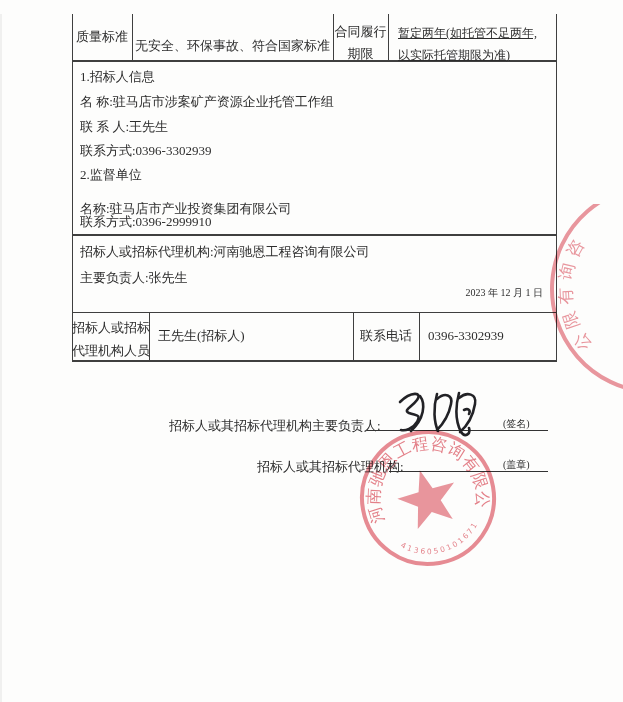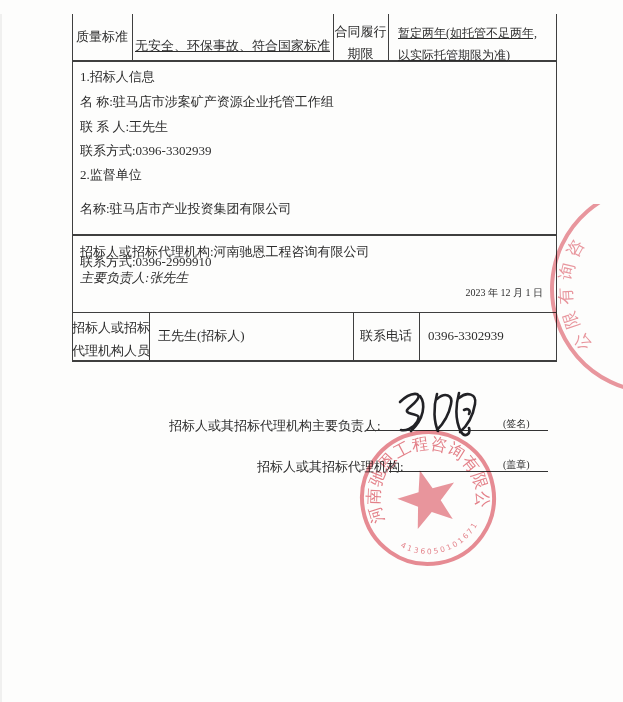--- a/index.html
+++ b/index.html
@@ -48,36 +48,36 @@
 
   <div class="vline" style="left:132px; top:0; height:46px;"></div>
   <div class="vline" style="left:333px; top:0; height:46px;"></div>
   <div class="vline" style="left:388px; top:0; height:46px;"></div>
 
   <div class="vline" style="left:149px; top:298px; height:48px;"></div>
   <div class="vline" style="left:353px; top:298px; height:48px;"></div>
   <div class="vline" style="left:419px; top:298px; height:48px;"></div>
 
   <div class="cell-text centered" style="left:72px; top:0; width:60px; height:46px;">质量标准</div>
-  <div class="cell-text centered" style="left:132px; top:0; width:201px; height:64px;text-decoration:underline;">无安全、环保事故、符合国家标准</div>
+  <div class="cell-text centered" style="left:132px; top:0; width:201px; height:64px;">无安全、环保事故、符合国家标准</div>
   <div class="cell-text" style="left:333px; top:10px; width:55px; text-align:center;">合同履行</div>
   <div class="cell-text" style="left:333px; top:32px; width:55px; text-align:center;">期限</div>
   <div class="cell-text small" style="left:398px; top:11px;">暂定两年(如托管不足两年,</div>
   <div class="cell-text small" style="left:398px; top:33px;">以实际托管期限为准)</div>
 
   <div class="cell-text" style="left:80px; top:55px;">1.招标人信息</div>
   <div class="cell-text" style="left:80px; top:80px;">名 称:驻马店市涉案矿产资源企业托管工作组</div>
   <div class="cell-text" style="left:80px; top:105px;">联 系 人:王先生</div>
   <div class="cell-text" style="left:80px; top:129px;">联系方式:0396-3302939</div>
   <div class="cell-text" style="left:80px; top:153px;">2.监督单位</div>
   <div class="cell-text" style="left:80px; top:177px;margin-top:10px;">名称:驻马店市产业投资集团有限公司</div>
-  <div class="cell-text" style="left:80px; top:200px;margin-top:40px;">联系方式:0396-2999910</div>
+  <div class="cell-text" style="left:80px; top:200px;">联系方式:0396-2999910</div>
 
   <div class="cell-text" style="left:80px; top:230px;">招标人或招标代理机构:河南驰恩工程咨询有限公司</div>
-  <div class="cell-text" style="left:80px; top:256px;font-style:italic;">主要负责人:张先生</div>
+  <div class="cell-text" style="left:80px; top:256px;">主要负责人:张先生</div>
   <div class="date-line" style="left:72px; top:272px; width:471px;">2023 年 12 月 1 日</div>
 
   <div class="cell-text" style="left:72px; top:306px; width:77px; text-align:center;">招标人或招标</div>
   <div class="cell-text" style="left:72px; top:329px; width:77px; text-align:center;">代理机构人员</div>
   <div class="cell-text" style="left:158px; top:314px;">王先生(招标人)</div>
   <div class="cell-text" style="left:353px; top:314px; width:66px; text-align:center;">联系电话</div>
   <div class="cell-text" style="left:428px; top:314px;">0396-3302939</div>
 
   <div class="sig-label" style="left:169px; top:403px;">招标人或其招标代理机构主要负责人:</div>
   <div class="sig-underline" style="left:367px; top:396px; width:181px; height:21px;"></div>

